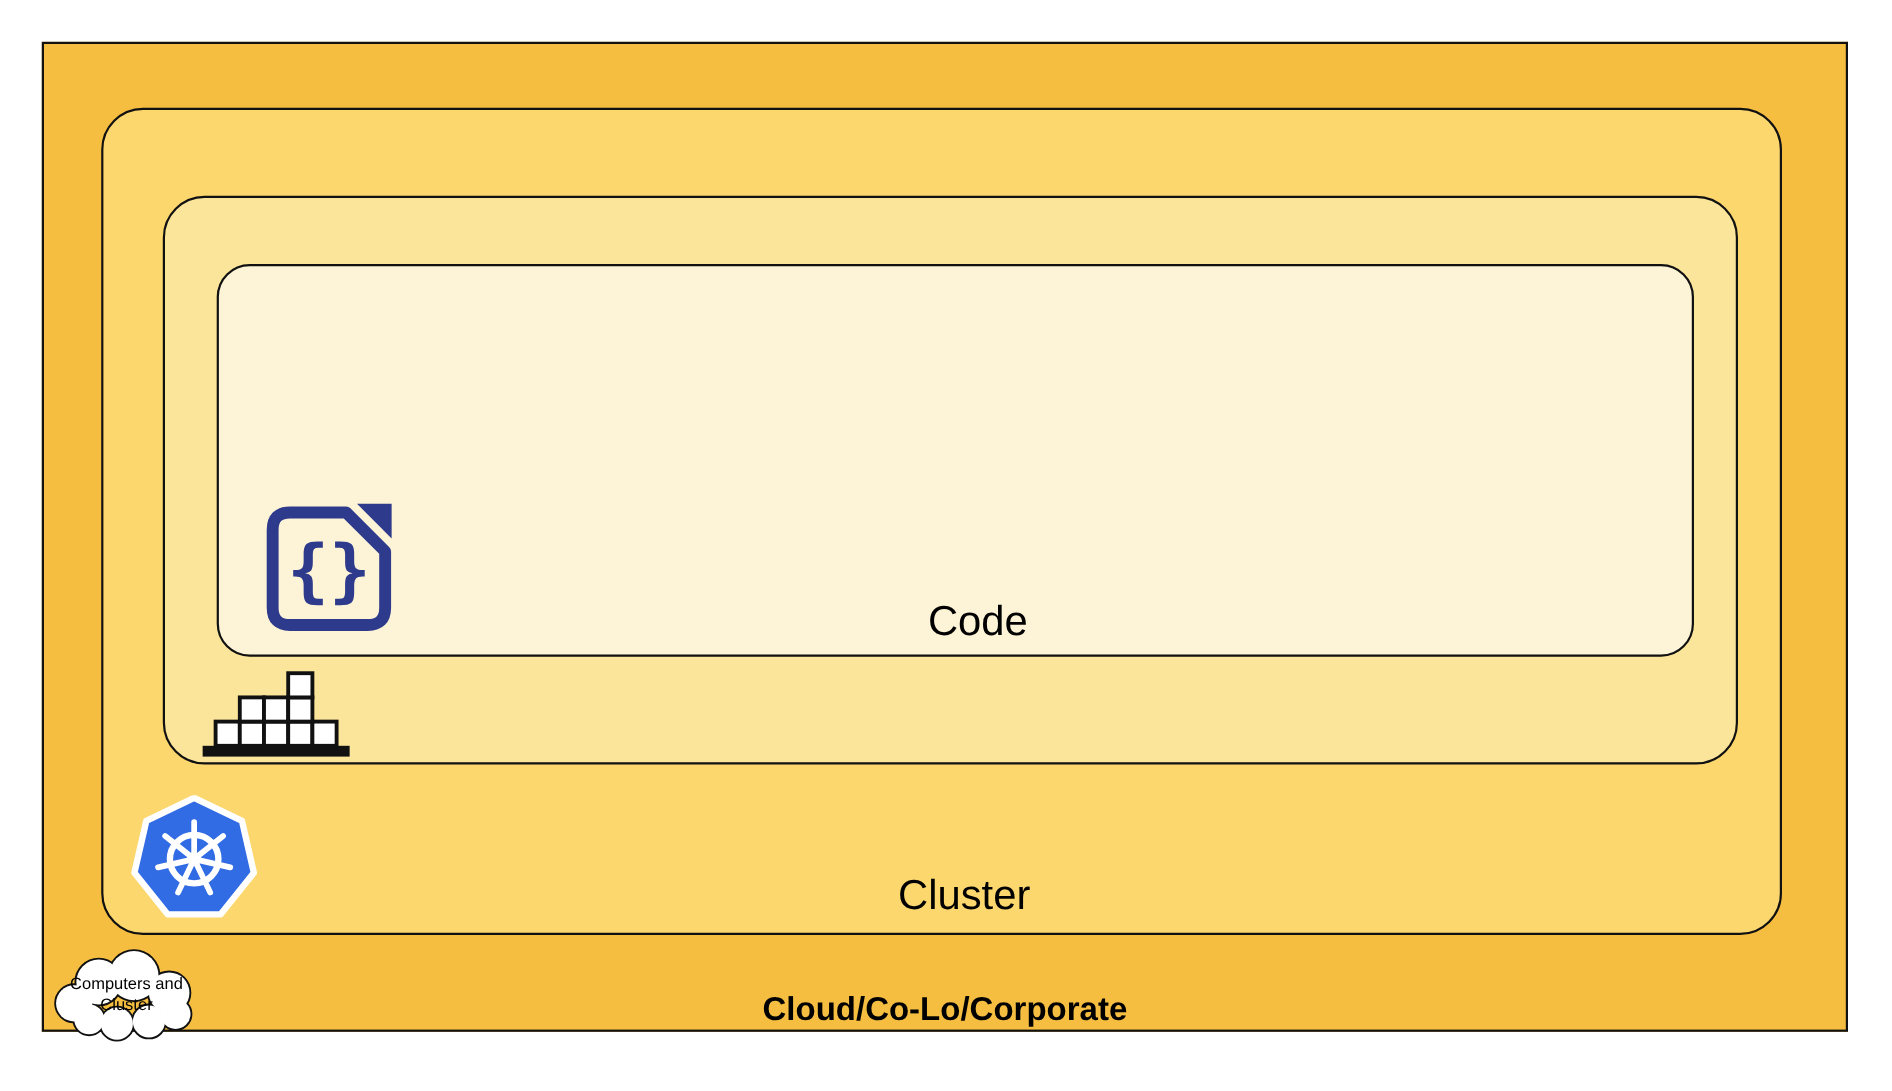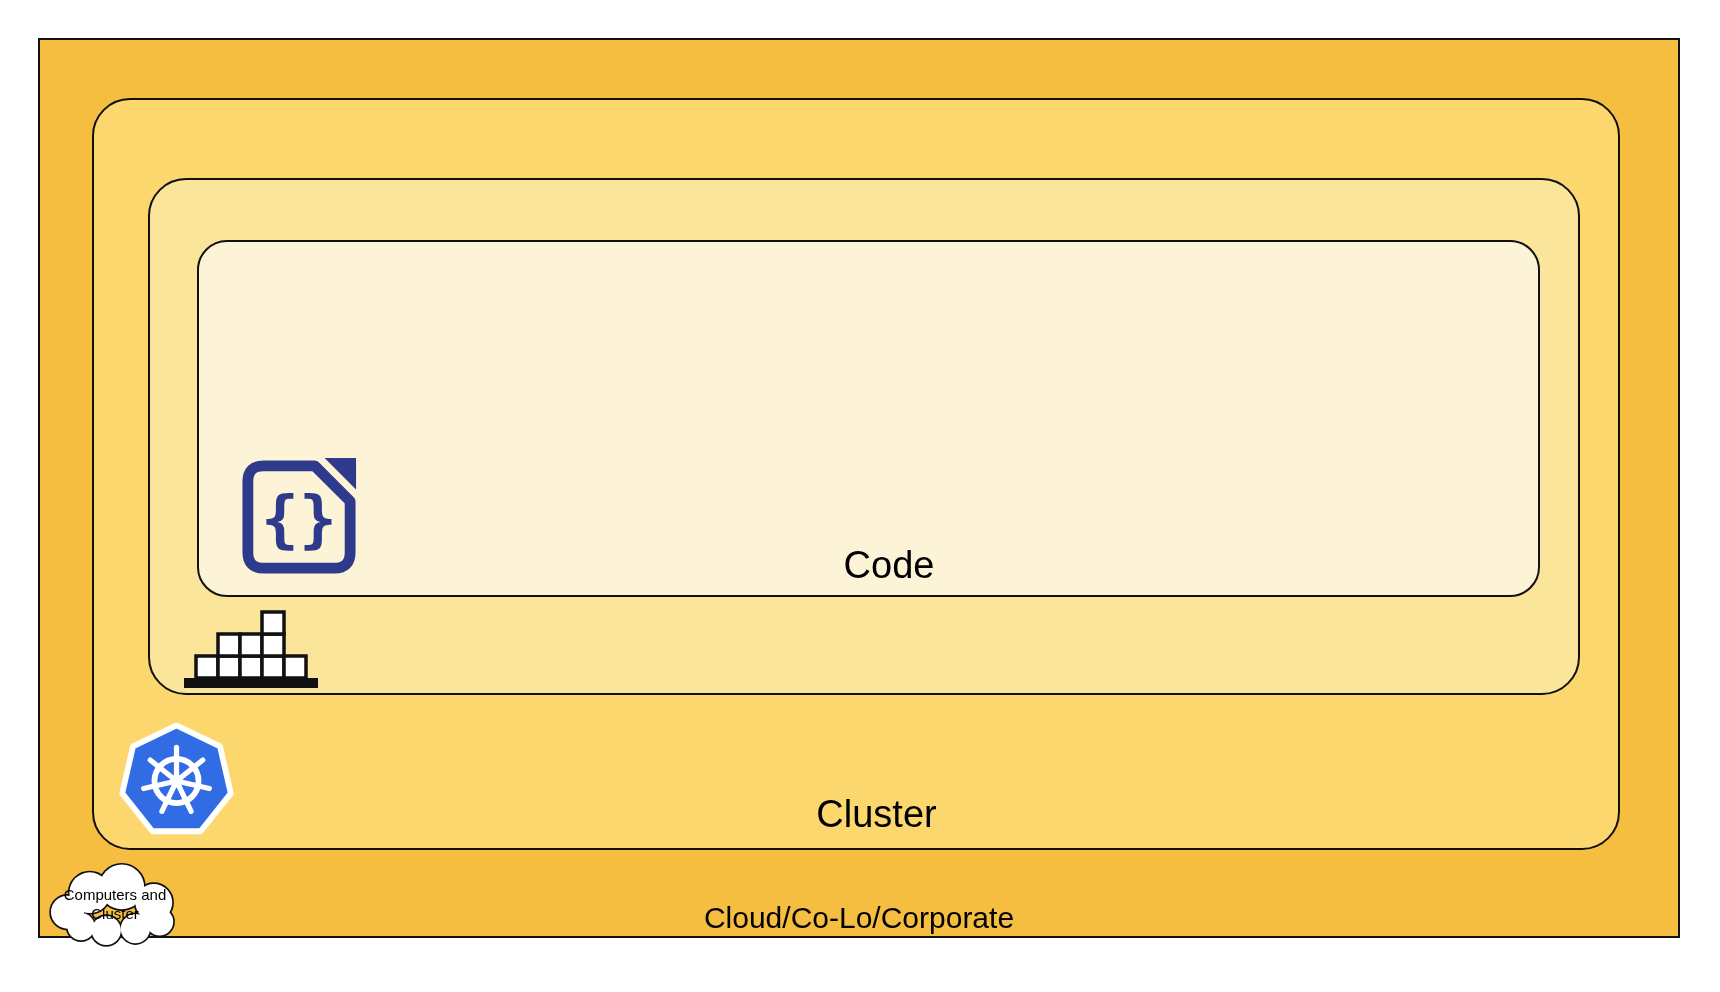--- a/index.html
+++ b/index.html
@@ -33,21 +33,21 @@
 
   .layer-label {
     position: absolute; left: 0; right: 0; text-align: center;
     font-size: 38px; line-height: 44px; font-weight: 400; margin-left: 41px;
   }
   .label-code      { bottom: 8px; }
   .label-container { bottom: 8px; }
   .label-cluster   { bottom: 12px; }
   .label-datacenter {
     position: absolute; left: 0; right: 0; bottom: 0; text-align: center;
-    font-size: 30px; line-height: 36px; font-weight: 400;
+    font-size: 30px; line-height: 36px; font-weight: 700;
   }
 
   .icon { position: absolute; }
   .icon-code-file  { left: 41px;  top: 215px; width: 118px; height: 120px; }
   .icon-blocks     { left: 34px;  top: 430px; width: 134px; height: 78px;  }
   .icon-kubernetes { left: 24px;  top: 623px; width: 117px; height: 116px; z-index: 5; }
   .icon-cloud      { left: 2px;   top: 812px; width: 146px; height: 97px;  z-index: 6; }
 
   
   .navy-stroke { stroke: #2E3A8C; fill: none; stroke-width: 11; stroke-linejoin: round; }

